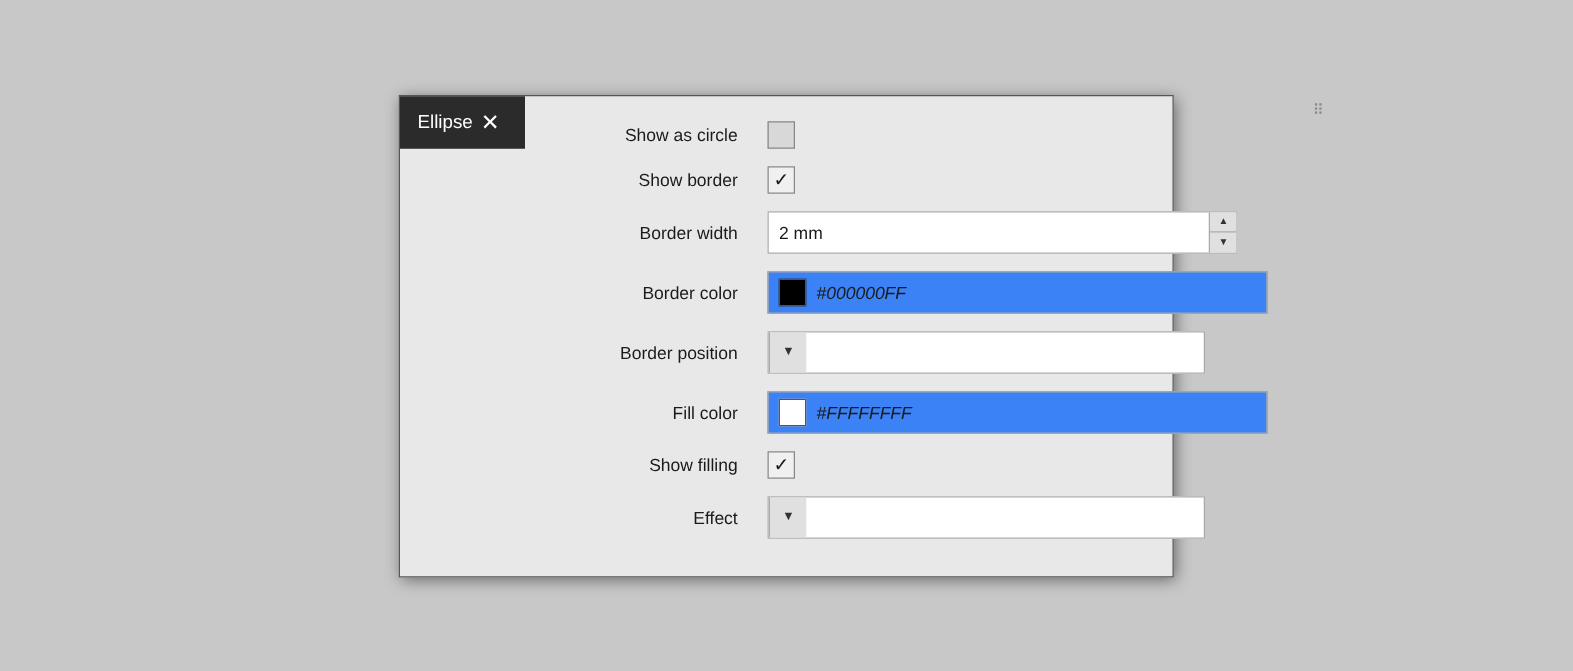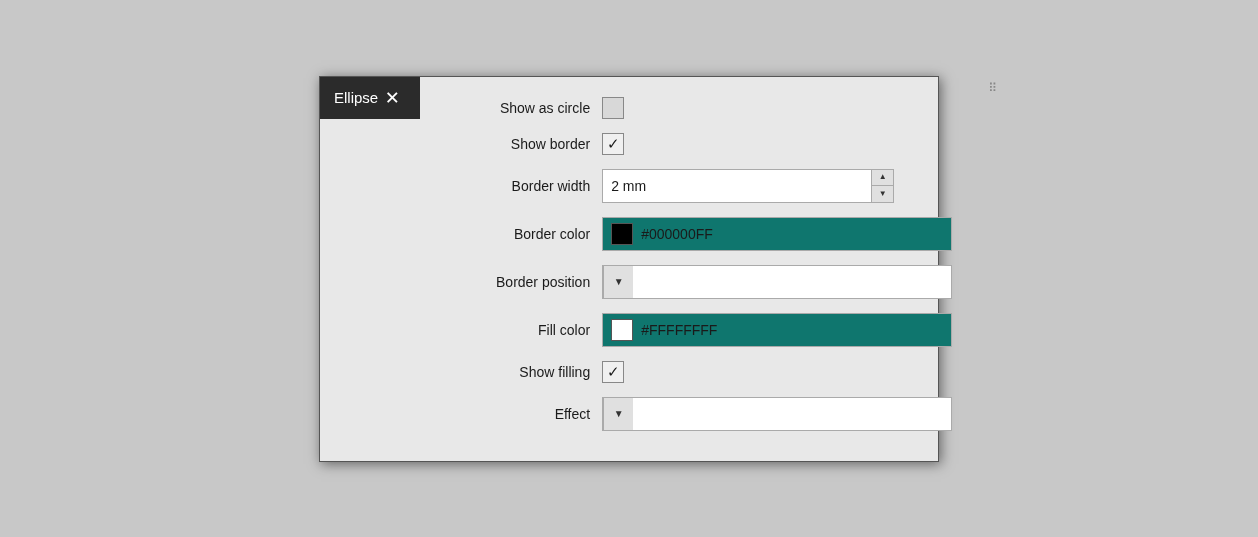--- a/index.html
+++ b/index.html
@@ -60,21 +60,21 @@
     .content {
       padding: 20px 30px 30px 30px;
       display: flex;
       flex-direction: column;
       gap: 14px;
     }
 
     .row {
       display: flex;
       align-items: center;
-      gap: 12px;
+      gap: 24px;
     }
 
     .label {
       font-size: 14px;
       color: #1a1a1a;
       text-align: right;
       min-width: 140px;
       flex-shrink: 0;
     }
 
@@ -98,21 +98,21 @@
     }
 
     .checkbox-wrapper.unchecked {
       background: #d8d8d8;
     }
 
     
     .spinbox {
       display: flex;
       align-items: stretch;
-      width: 292px;
+      width: 376px;
       height: 34px;
       border: 1px solid #aaa;
       background: #ffffff;
     }
 
     .spinbox-input {
       flex: 1;
       border: none;
       padding: 0 8px;
       font-size: 14px;
@@ -142,27 +142,28 @@
     }
 
     .spinbox-btn + .spinbox-btn {
       border-top: 1px solid #aaa;
     }
 
     
     .color-field {
       display: flex;
       align-items: center;
-      width: 350px;
+      width: 400px;
       height: 34px;
       border: 1px solid #aaa;
-      background: #0f766e;
+      background: #3b82f6;
       padding: 4px 8px;
       gap: 8px;
       cursor: pointer;
+      font-style: italic;
     }
 
     .color-swatch {
       width: 22px;
       height: 22px;
       border: 1px solid #555;
       flex-shrink: 0;
     }
 
     .color-text {

